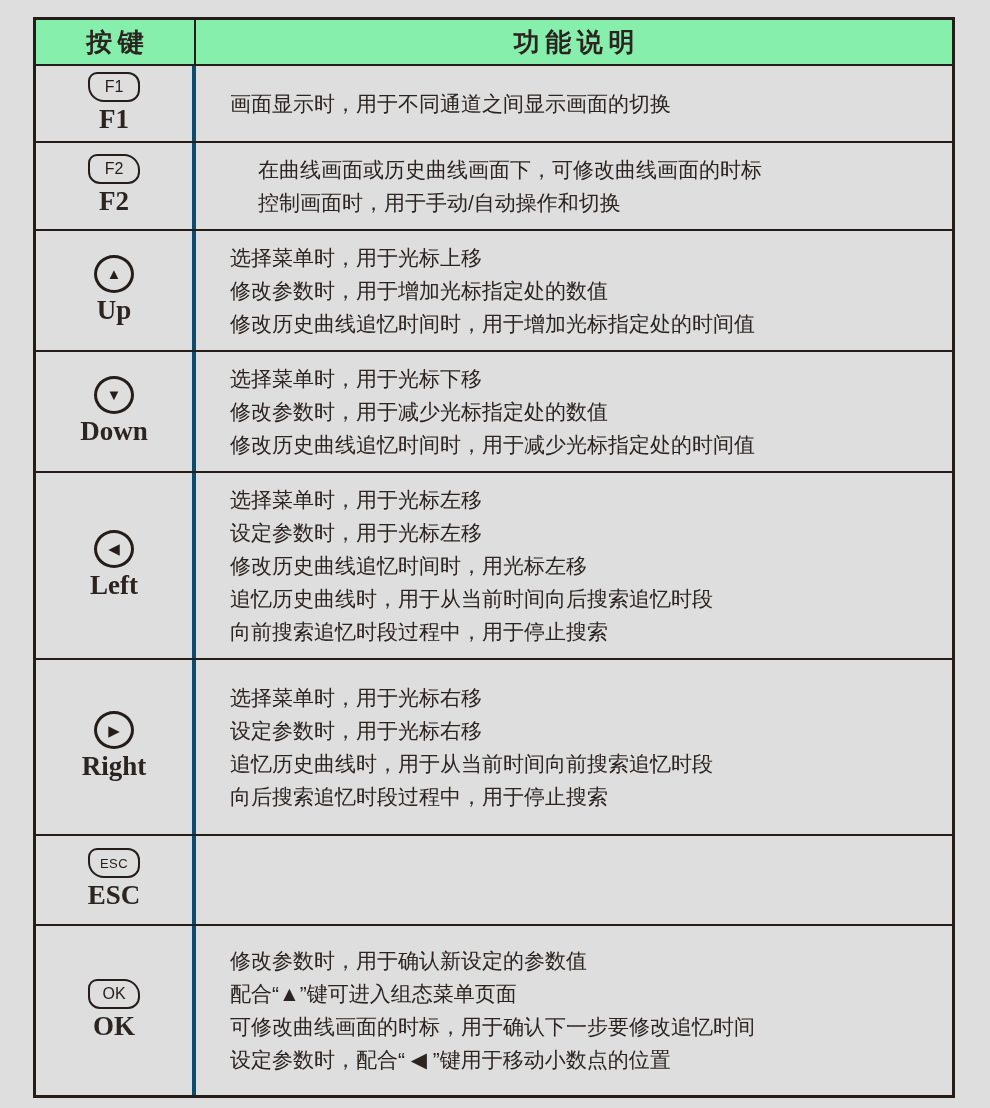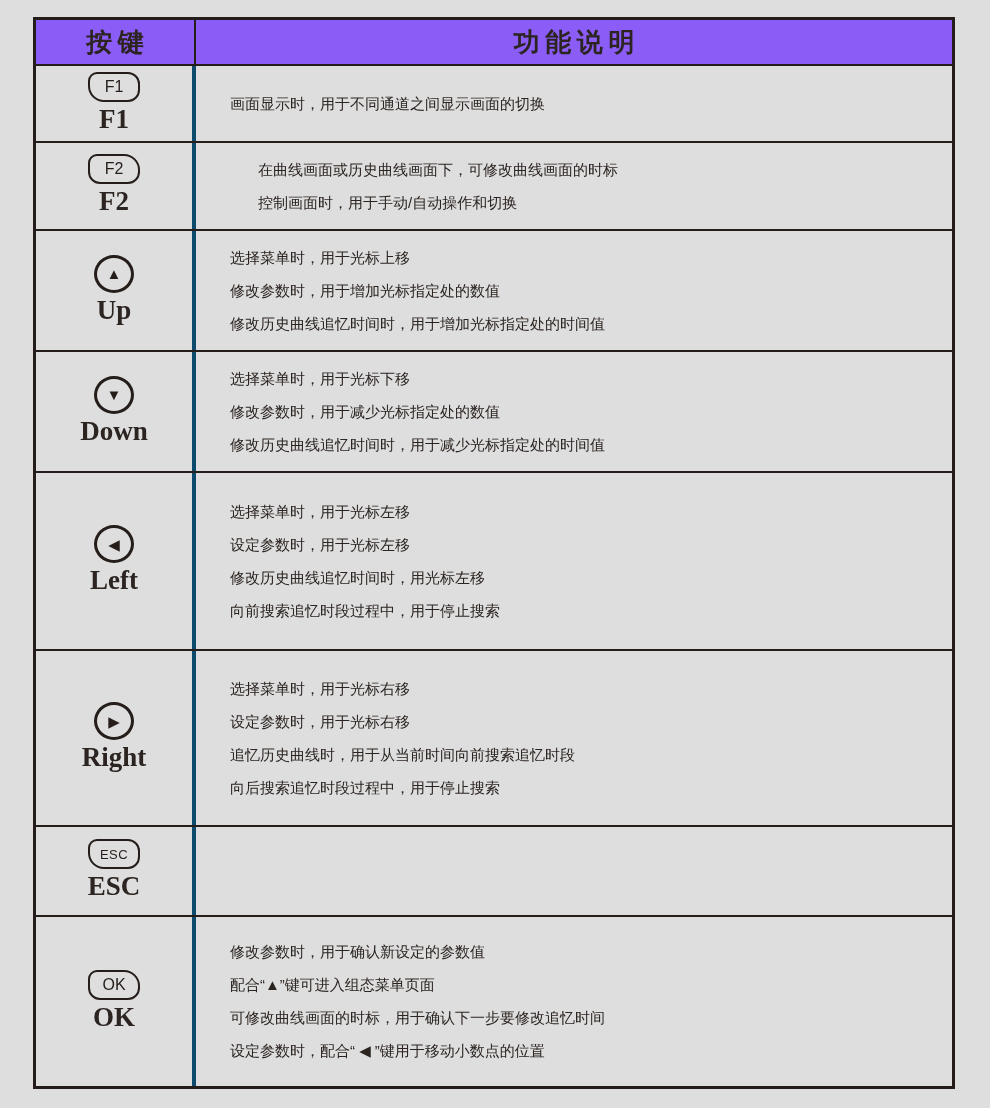--- a/index.html
+++ b/index.html
@@ -26,21 +26,21 @@
     background: #dedede;
   }
   .row {
     display: grid;
     grid-template-columns: 160px 1fr;
     box-sizing: border-box;
   }
   .row + .row {
     border-top: 2px solid #241d1a;
   }
-  .row-header   { min-height: 44px;  background: #8b5cf6; }
+  .row-header   { min-height: 44px;  background: #86efac; }
   .row-f1       { min-height: 74px; }
   .row-f2       { min-height: 77px; gap: 28px; }
   .row-up       { min-height: 108px; }
   .row-down     { min-height: 116px; }
   .row-left     { min-height: 178px; }
   .row-right    { min-height: 176px; }
   .row-esc      { min-height: 90px; }
   .row-ok       { min-height: 171px; }
 
   .key-cell {
@@ -53,21 +53,21 @@
     padding: 6px 0;
   }
   .desc-cell {
     display: flex;
     flex-direction: column;
     justify-content: center;
     box-sizing: border-box;
     padding: 10px 18px 10px 34px;
   }
   .desc-line {
-    font-size: 15px;
+    font-size: 21px;
     line-height: 33px;
     font-weight: 500;
     color: #2b2421;
     white-space: nowrap;
   }
   .header-cell {
     display: flex;
     align-items: center;
     justify-content: center;
     font-size: 26px;
@@ -176,20 +176,21 @@
 
     <div class="row row-left">
       <div class="key-cell">
         <div class="cap-circle">◀</div>
         <div class="key-label">Left</div>
       </div>
       <div class="desc-cell">
         <div class="desc-line">选择菜单时，用于光标左移</div>
         <div class="desc-line">设定参数时，用于光标左移</div>
         <div class="desc-line">修改历史曲线追忆时间时，用光标左移</div>
+        <div class="desc-line">追忆历史曲线时，用于从当前时间向后搜索追忆时段</div>
         <div class="desc-line">向前搜索追忆时段过程中，用于停止搜索</div>
       </div>
     </div>
 
     <div class="row row-right">
       <div class="key-cell">
         <div class="cap-circle">▶</div>
         <div class="key-label">Right</div>
       </div>
       <div class="desc-cell">

